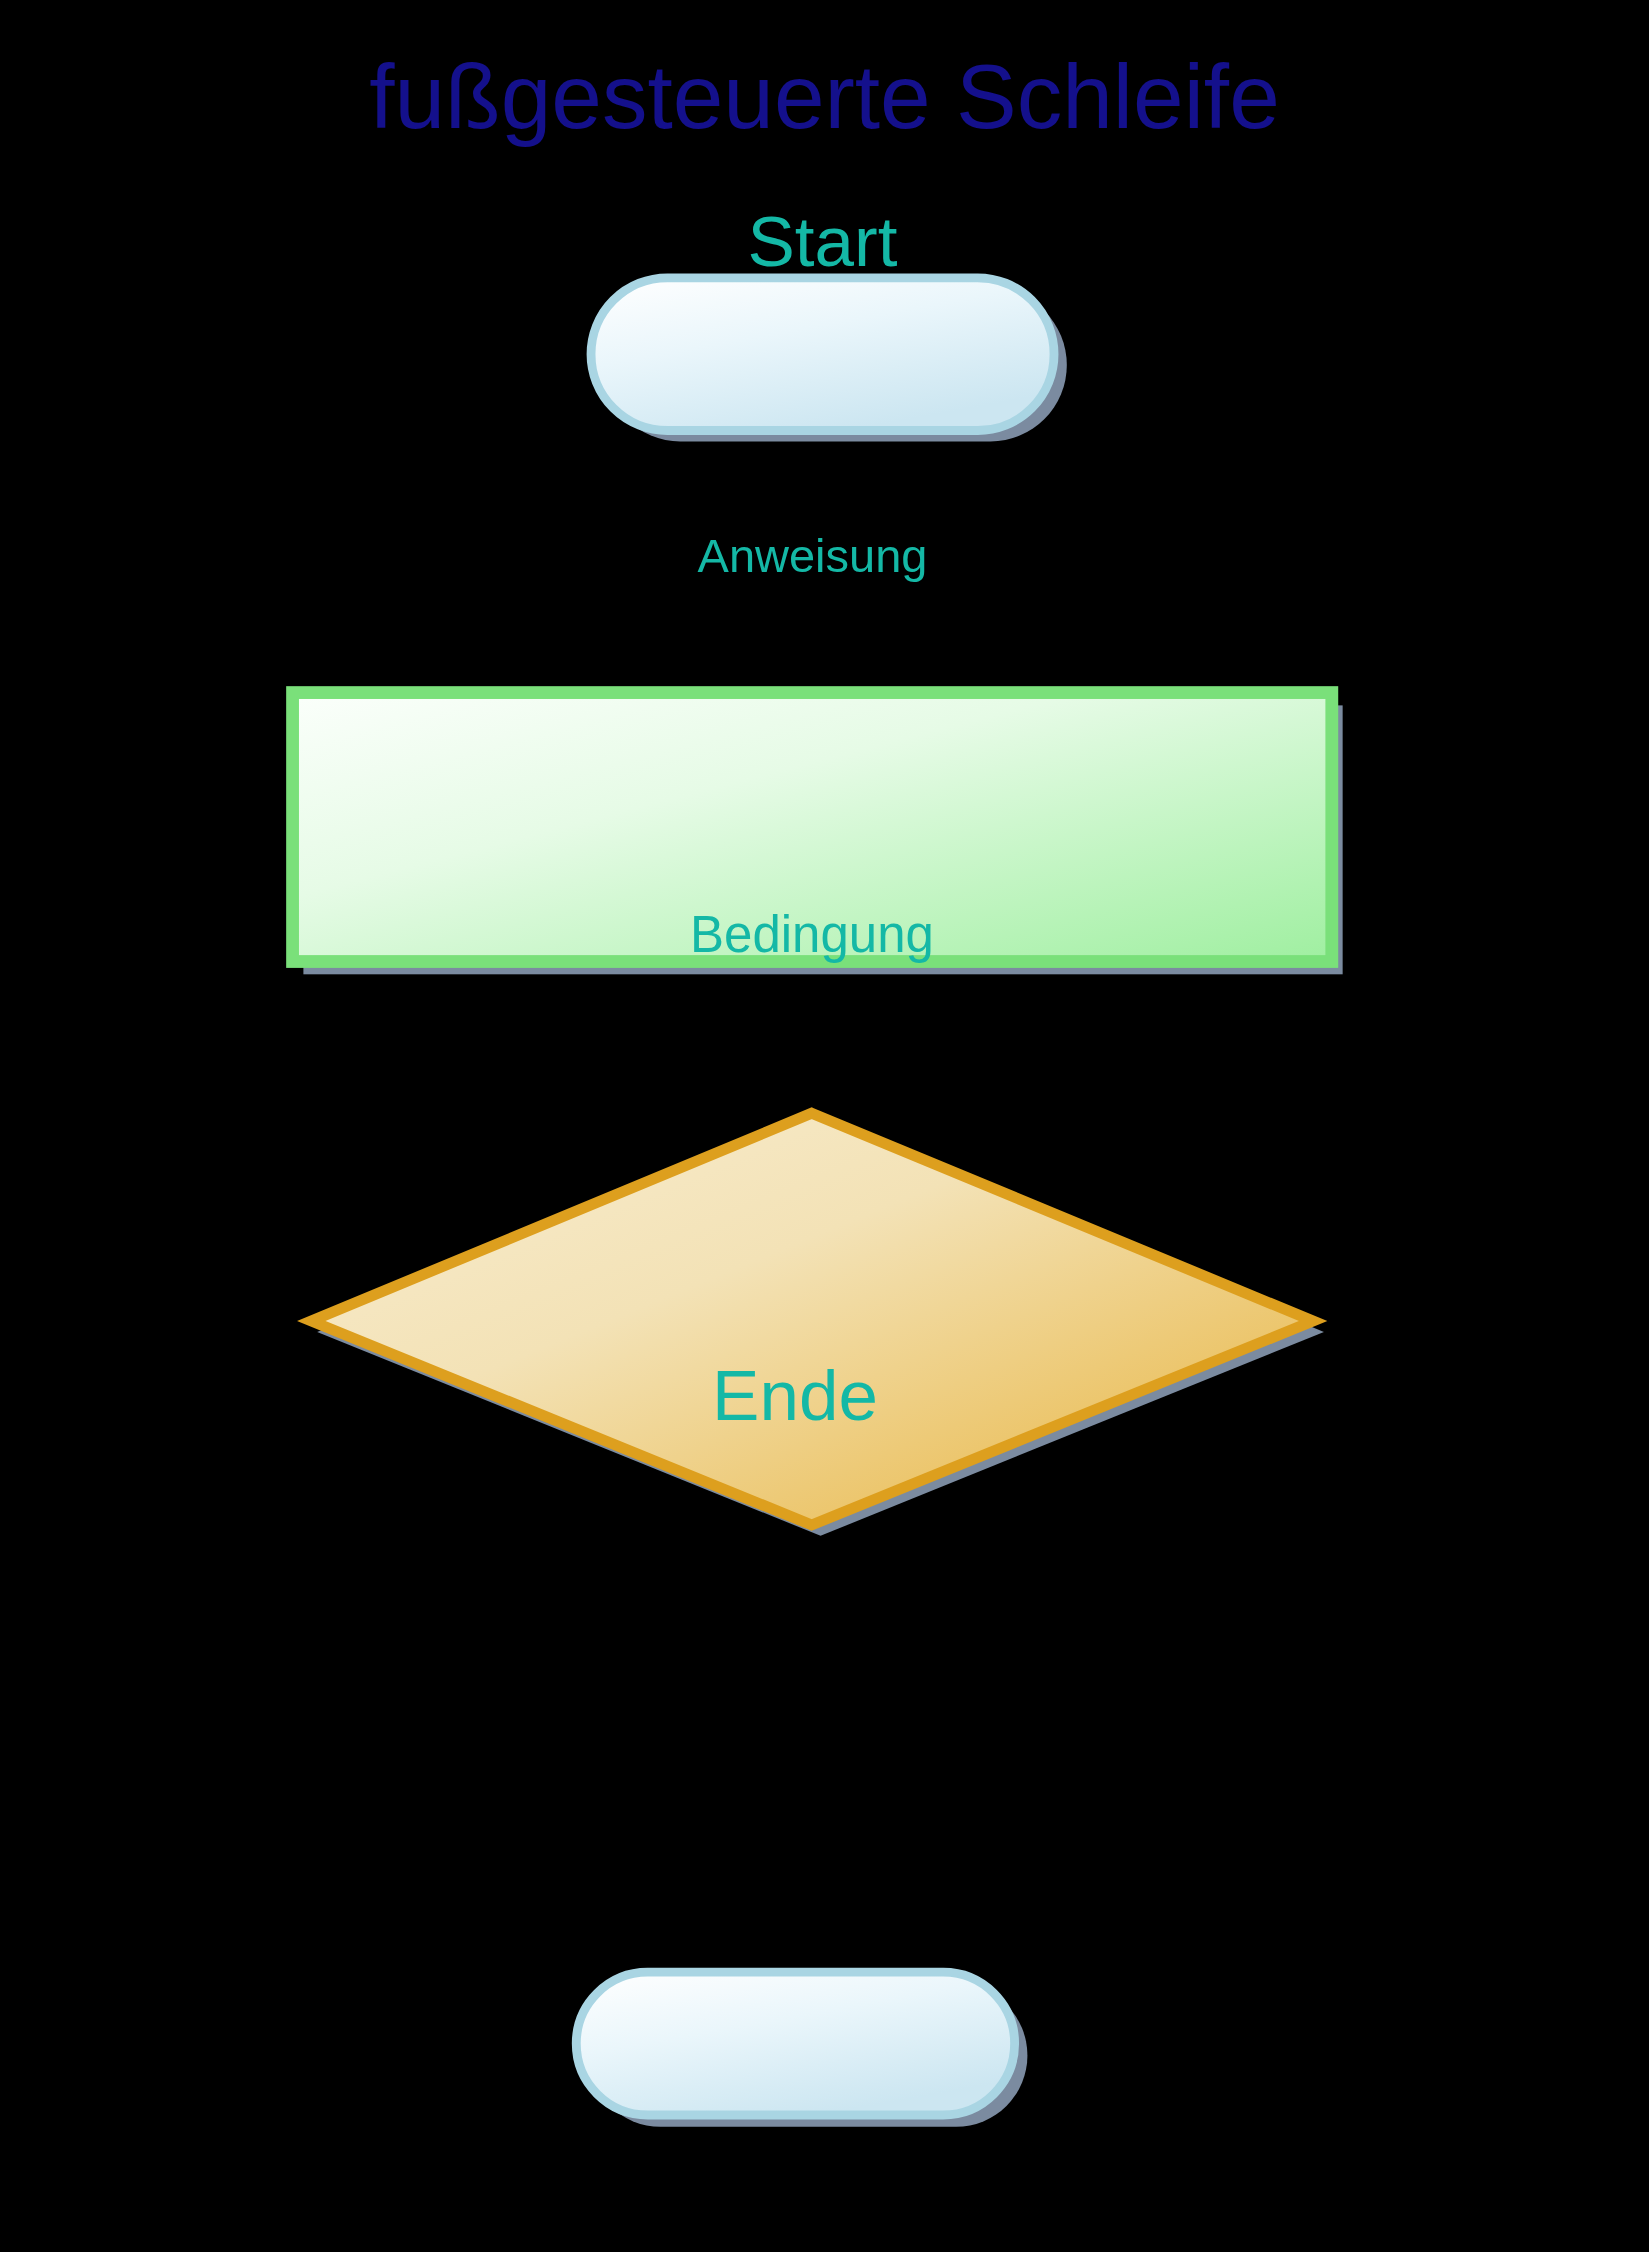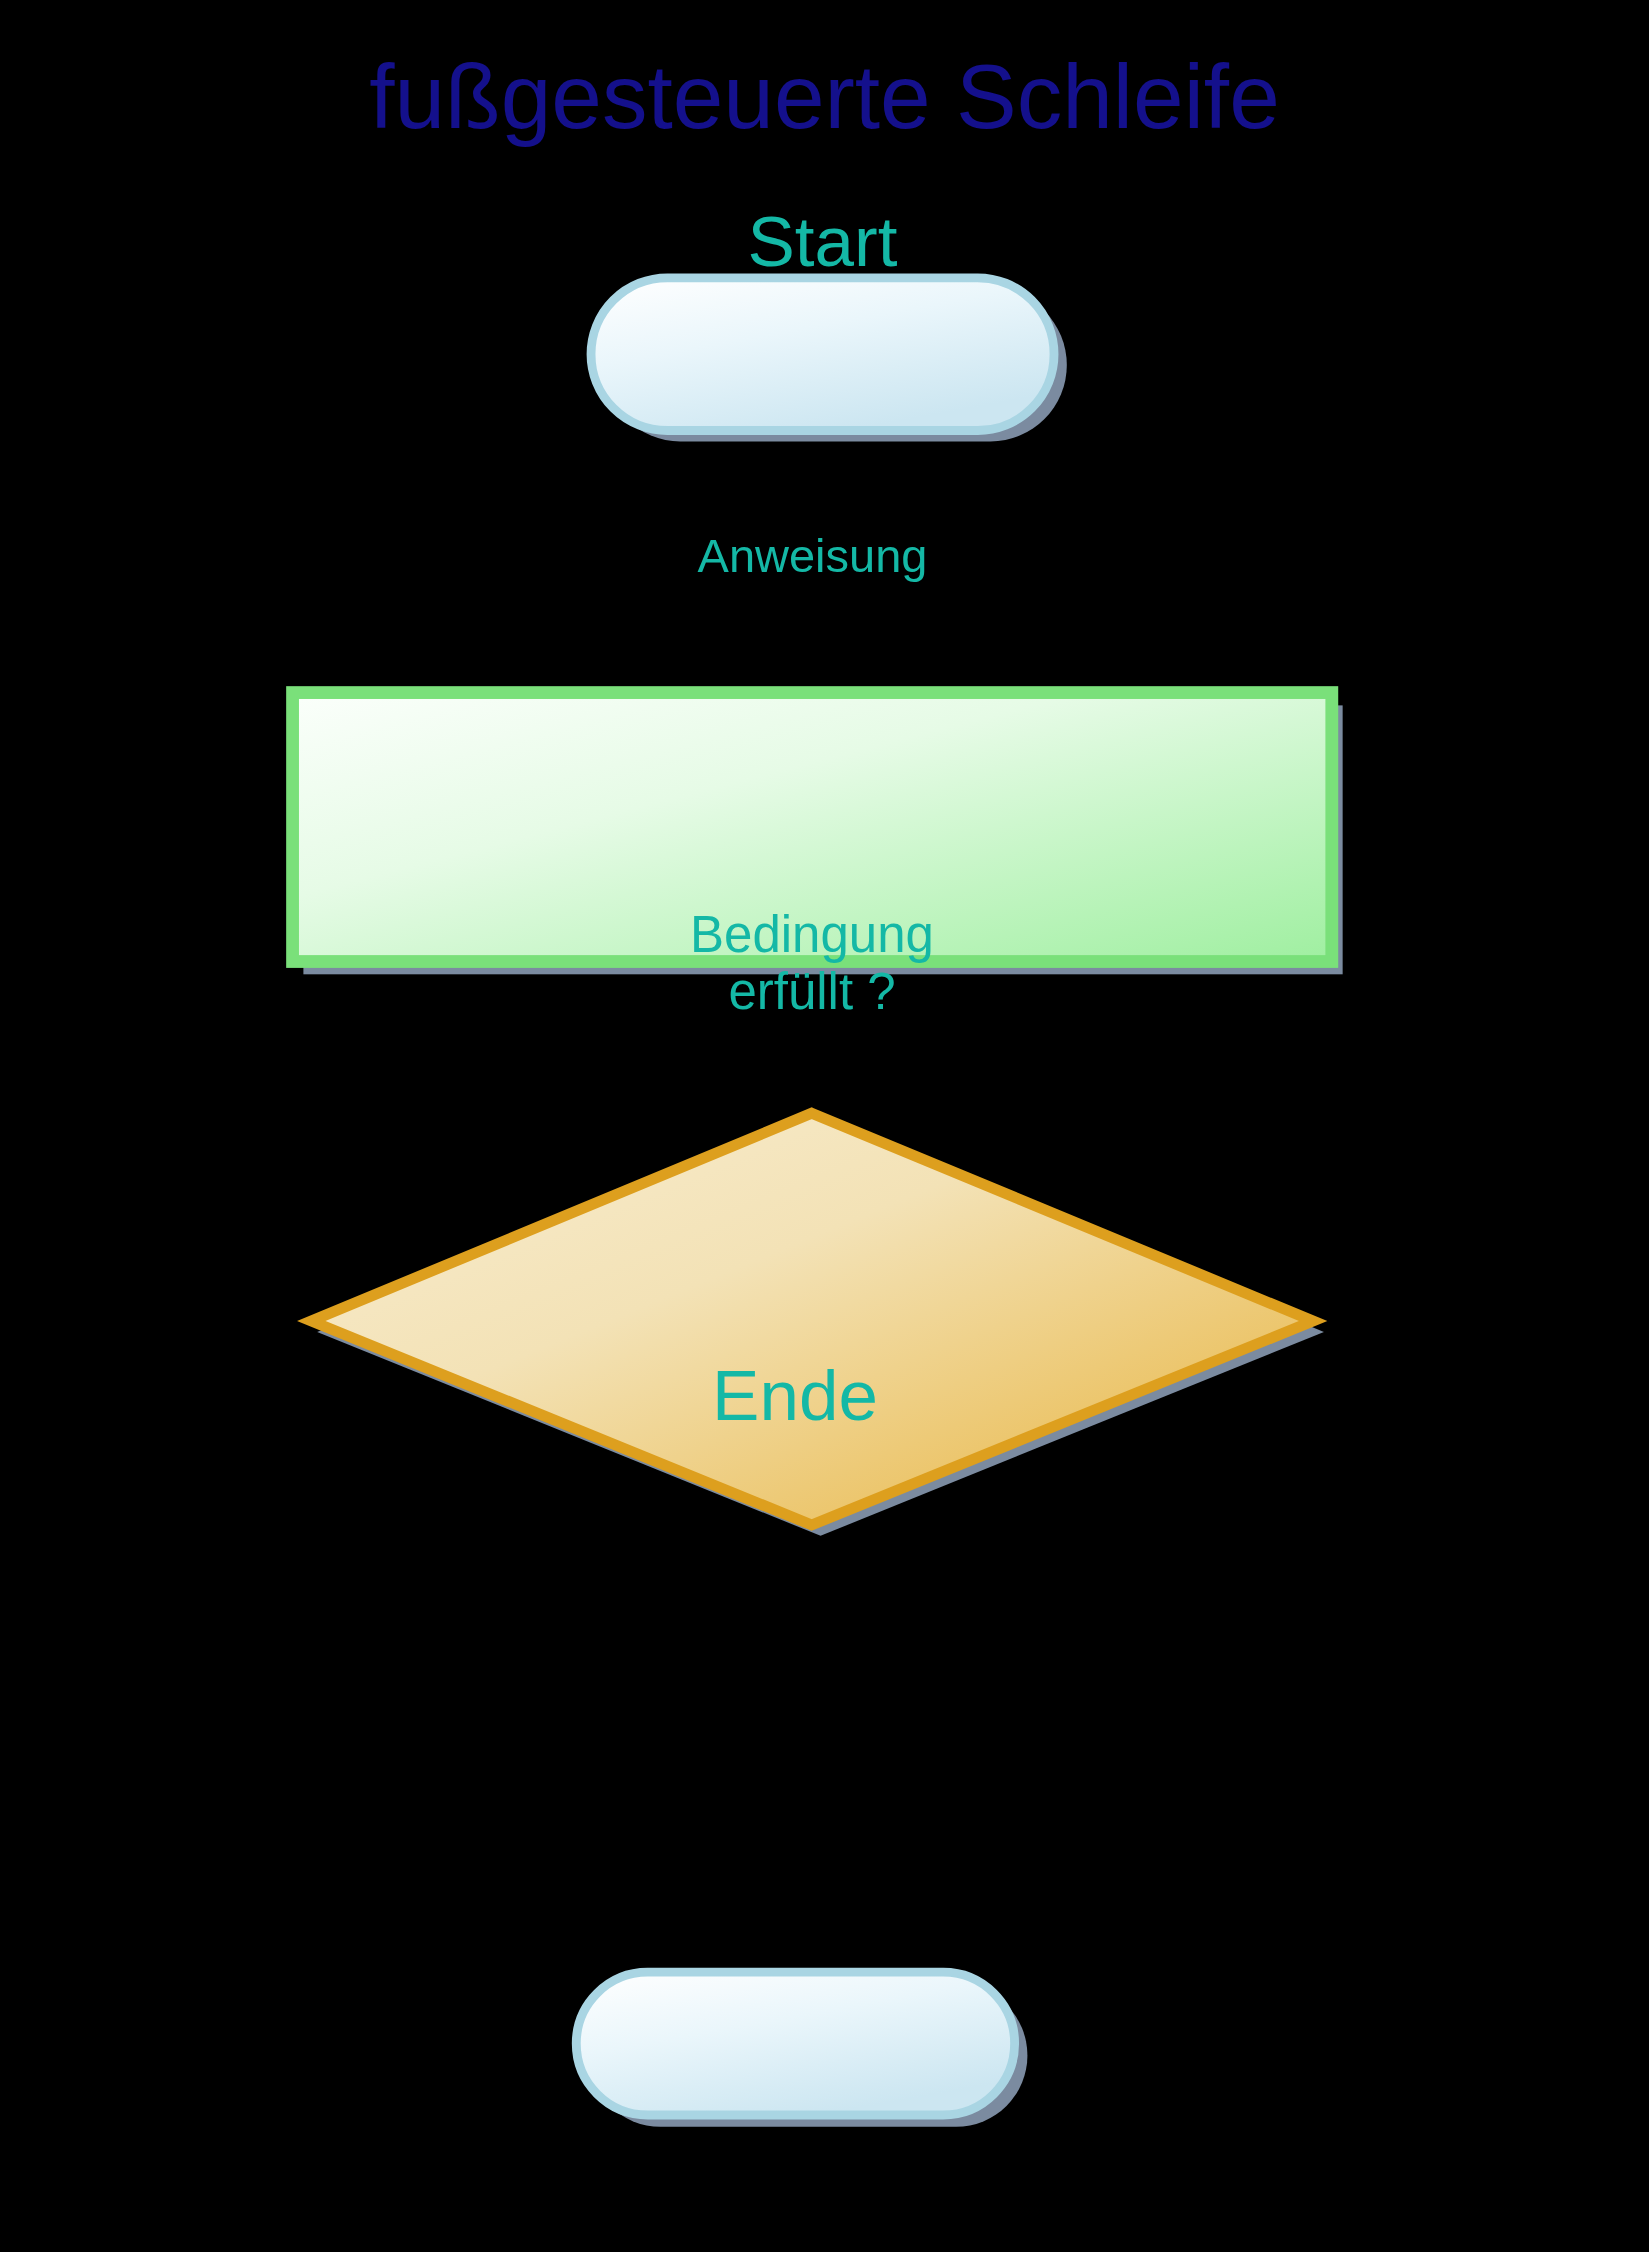--- a/index.html
+++ b/index.html
@@ -117,18 +117,18 @@
 
     <rect x="585" y="2002" width="445" height="145" rx="72.5" ry="72.5" fill="url(#gradTerm)" stroke="#a9d5e3" stroke-width="9"></rect>
   </svg>
 
   <div id="diagram-title">fußgesteuerte Schleife</div>
 
   <div class="node-text" id="start-label">Start</div>
 
   <div class="node-text" id="process-label">Anweisung</div>
 
-  <div class="node-text" id="decision-label"><span>Bedingung</span><br><span>erfüllt ?</span></div>
+  <div class="node-text" id="decision-label"><span>Bedingung</span><br></div>
 
   <div class="node-text" id="end-label">Ende</div>
 
 </div>
 
 
 </body></html>

